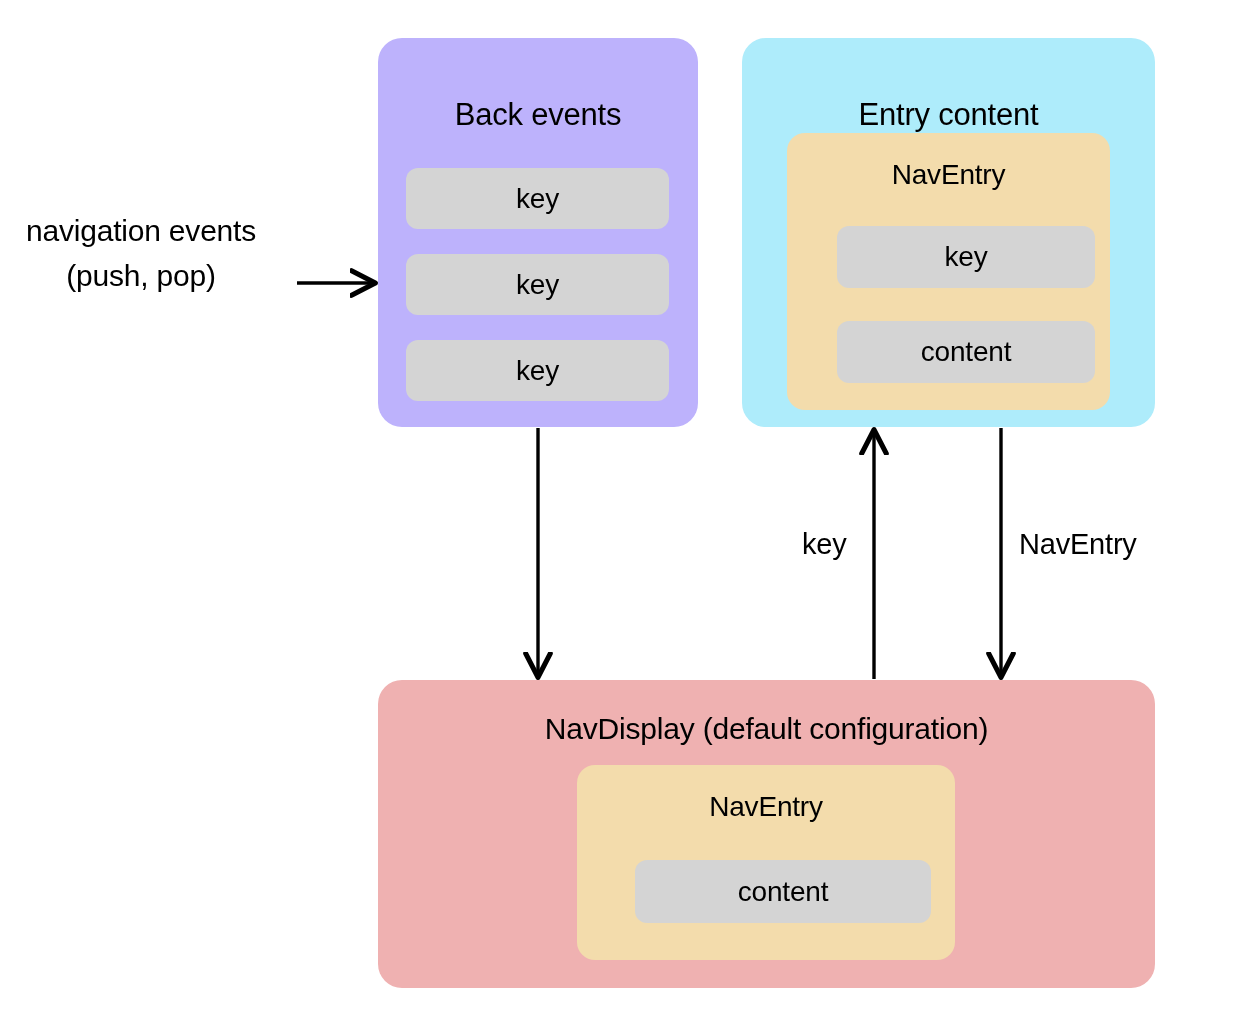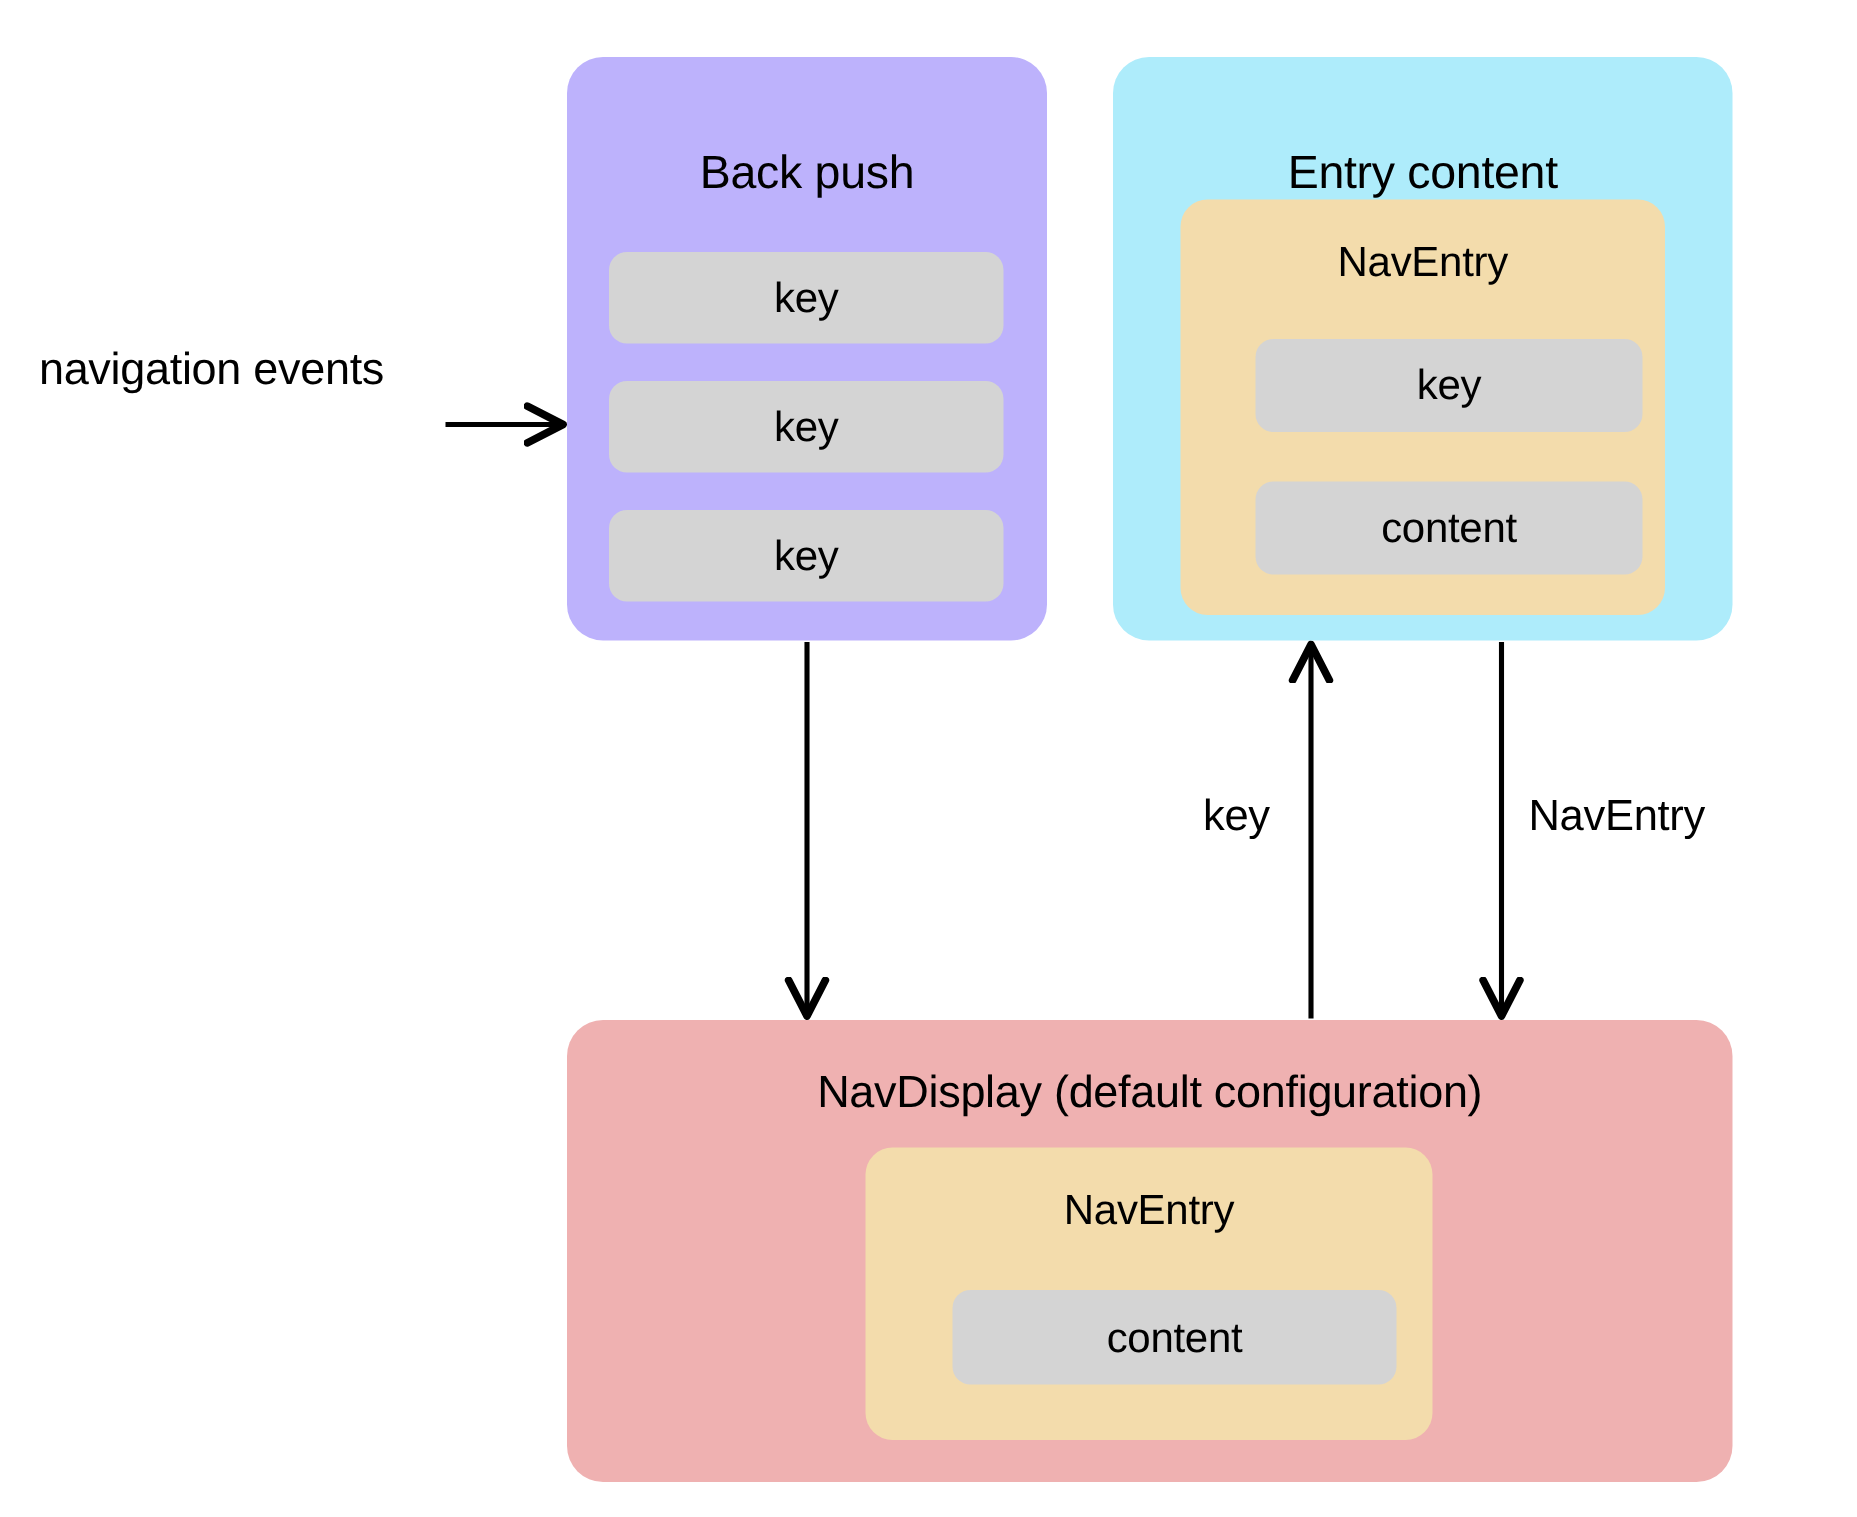--- a/index.html
+++ b/index.html
@@ -130,21 +130,20 @@
   
   .nav-events-label {
     position: absolute;
     left: 0px;
     top: 208px;
     width: 282px;
     text-align: center;
     font-size: 30px;
     line-height: 45px;
     letter-spacing: -0.2px;
-    margin-top: 16px;
   }
 
   
   .edge-label {
     position: absolute;
     font-size: 29px;
     letter-spacing: -0.2px;
     white-space: nowrap;
   }
   .label-key { left: 802px; top: 528px; }
@@ -184,24 +183,25 @@
       <line x1="874" y1="679" x2="874" y2="431" stroke="#000" stroke-width="3.4" marker-end="url(#arrowhead)"></line>
     </g>
 
     <g>
       <line x1="1001" y1="428" x2="1001" y2="676" stroke="#000" stroke-width="3.4" marker-end="url(#arrowhead)"></line>
     </g>
   </svg>
 
   <div class="nav-events-label">
     <div>navigation events</div>
+    <div>(push, pop)</div>
   </div>
 
   <div class="box backstack-box">
-    <div class="box-title backstack-title">Back push</div>
+    <div class="box-title backstack-title">Back events</div>
   </div>
   <div class="chip bs-chip bs-chip-1">
     <span>key</span>
   </div>
   <div class="chip bs-chip bs-chip-2">
     <span>key</span>
   </div>
   <div class="chip bs-chip bs-chip-3">
     <span>key</span>
   </div>

